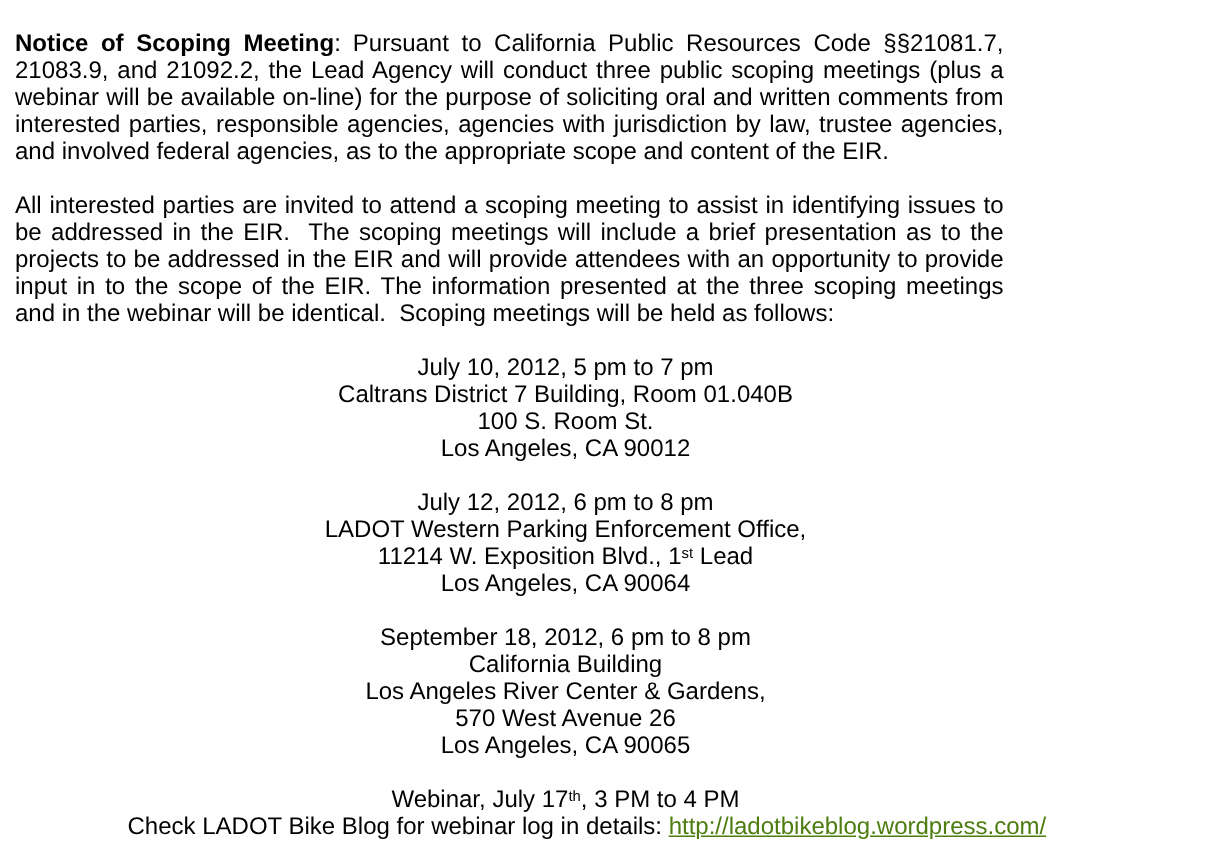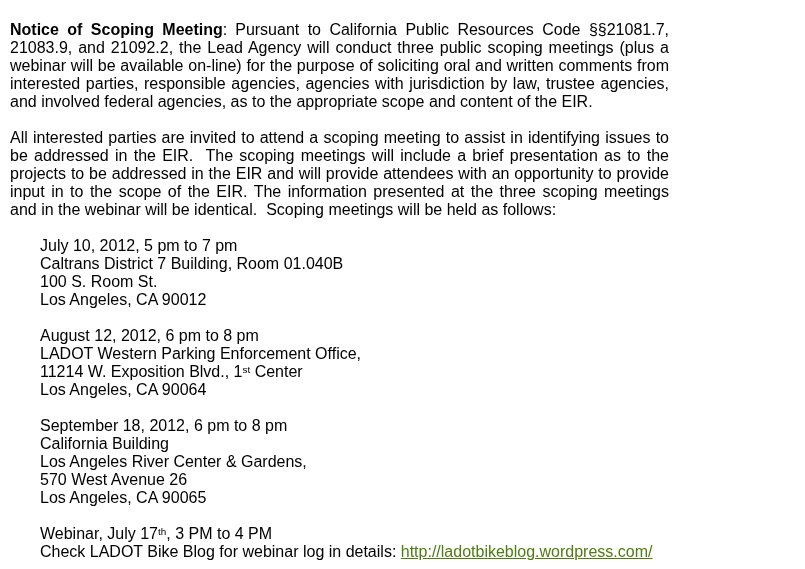--- a/index.html
+++ b/index.html
@@ -25,22 +25,22 @@
     text-align: justify;
   }
   .bold {
     font-weight: bold;
   }
   .dbl-gap {
     display: inline-block;
     width: 8px;
   }
   .block {
-    margin: 0 0 18px 30px;
-    text-align: left;
+    margin: 0 0 18px 75px;
+    text-align: center;
   }
   .block div {
     white-space: nowrap;
   }
   sup.ord {
     font-size: 62%;
     line-height: 0;
     vertical-align: baseline;
     position: relative;
     top: -0.45em;
@@ -61,23 +61,23 @@
   <p class="para">All interested parties are invited to attend a scoping meeting to assist in identifying issues to be addressed in the EIR.&nbsp; The scoping meetings will include a brief presentation as to the projects to be addressed in the EIR and will provide attendees with an opportunity to provide input in to the scope of the EIR. The information presented at the three scoping meetings and in the webinar will be identical.&nbsp; Scoping meetings will be held as follows:</p>
 
   <div class="block">
     <div>July 10, 2012, 5 pm to 7 pm</div>
     <div>Caltrans District 7 Building, Room 01.040B</div>
     <div>100 S. Room St.</div>
     <div>Los Angeles, CA 90012</div>
   </div>
 
   <div class="block">
-    <div>August 12, 2012, 6 pm to 8 pm</div>
+    <div>July 12, 2012, 6 pm to 8 pm</div>
     <div>LADOT Western Parking Enforcement Office,</div>
-    <div><span>11214 W. Exposition Blvd., 1</span><sup class="ord">st</sup><span> Center</span></div>
+    <div><span>11214 W. Exposition Blvd., 1</span><sup class="ord">st</sup><span> Lead</span></div>
     <div>Los Angeles, CA 90064</div>
   </div>
 
   <div class="block">
     <div>September 18, 2012, 6 pm to 8 pm</div>
     <div>California Building</div>
     <div>Los Angeles River Center &amp; Gardens,</div>
     <div>570 West Avenue 26</div>
     <div>Los Angeles, CA 90065</div>
   </div>

